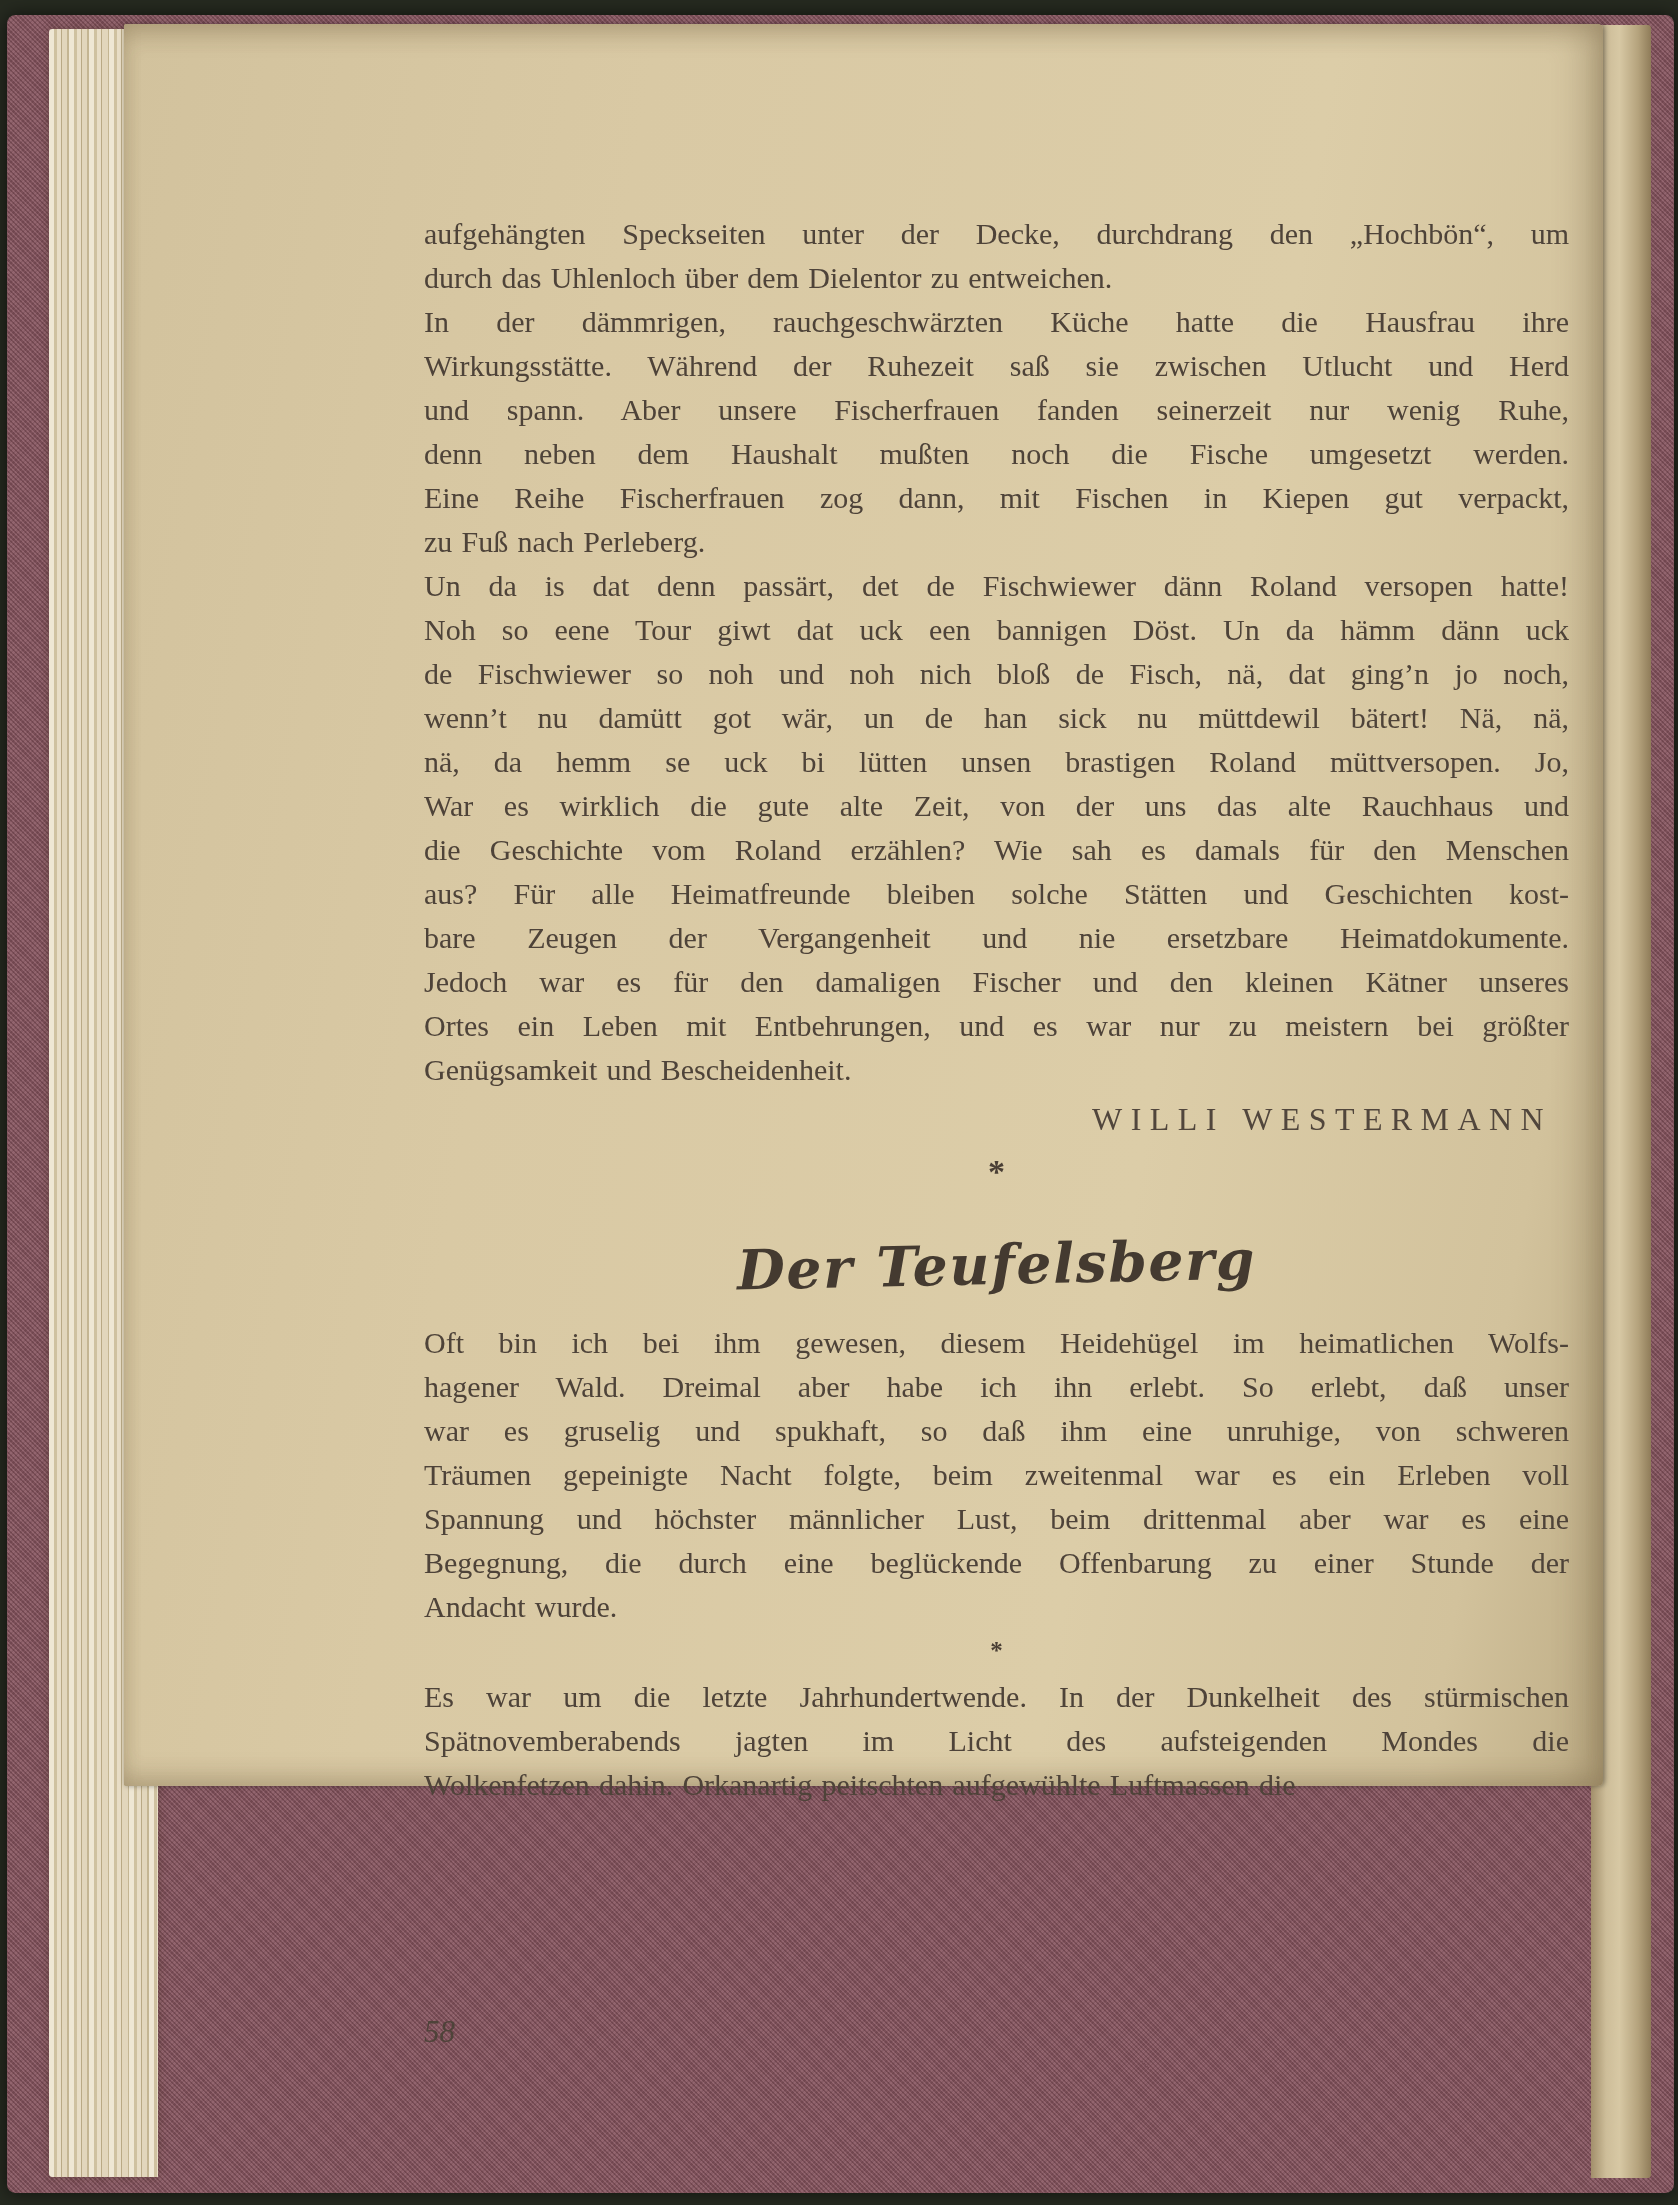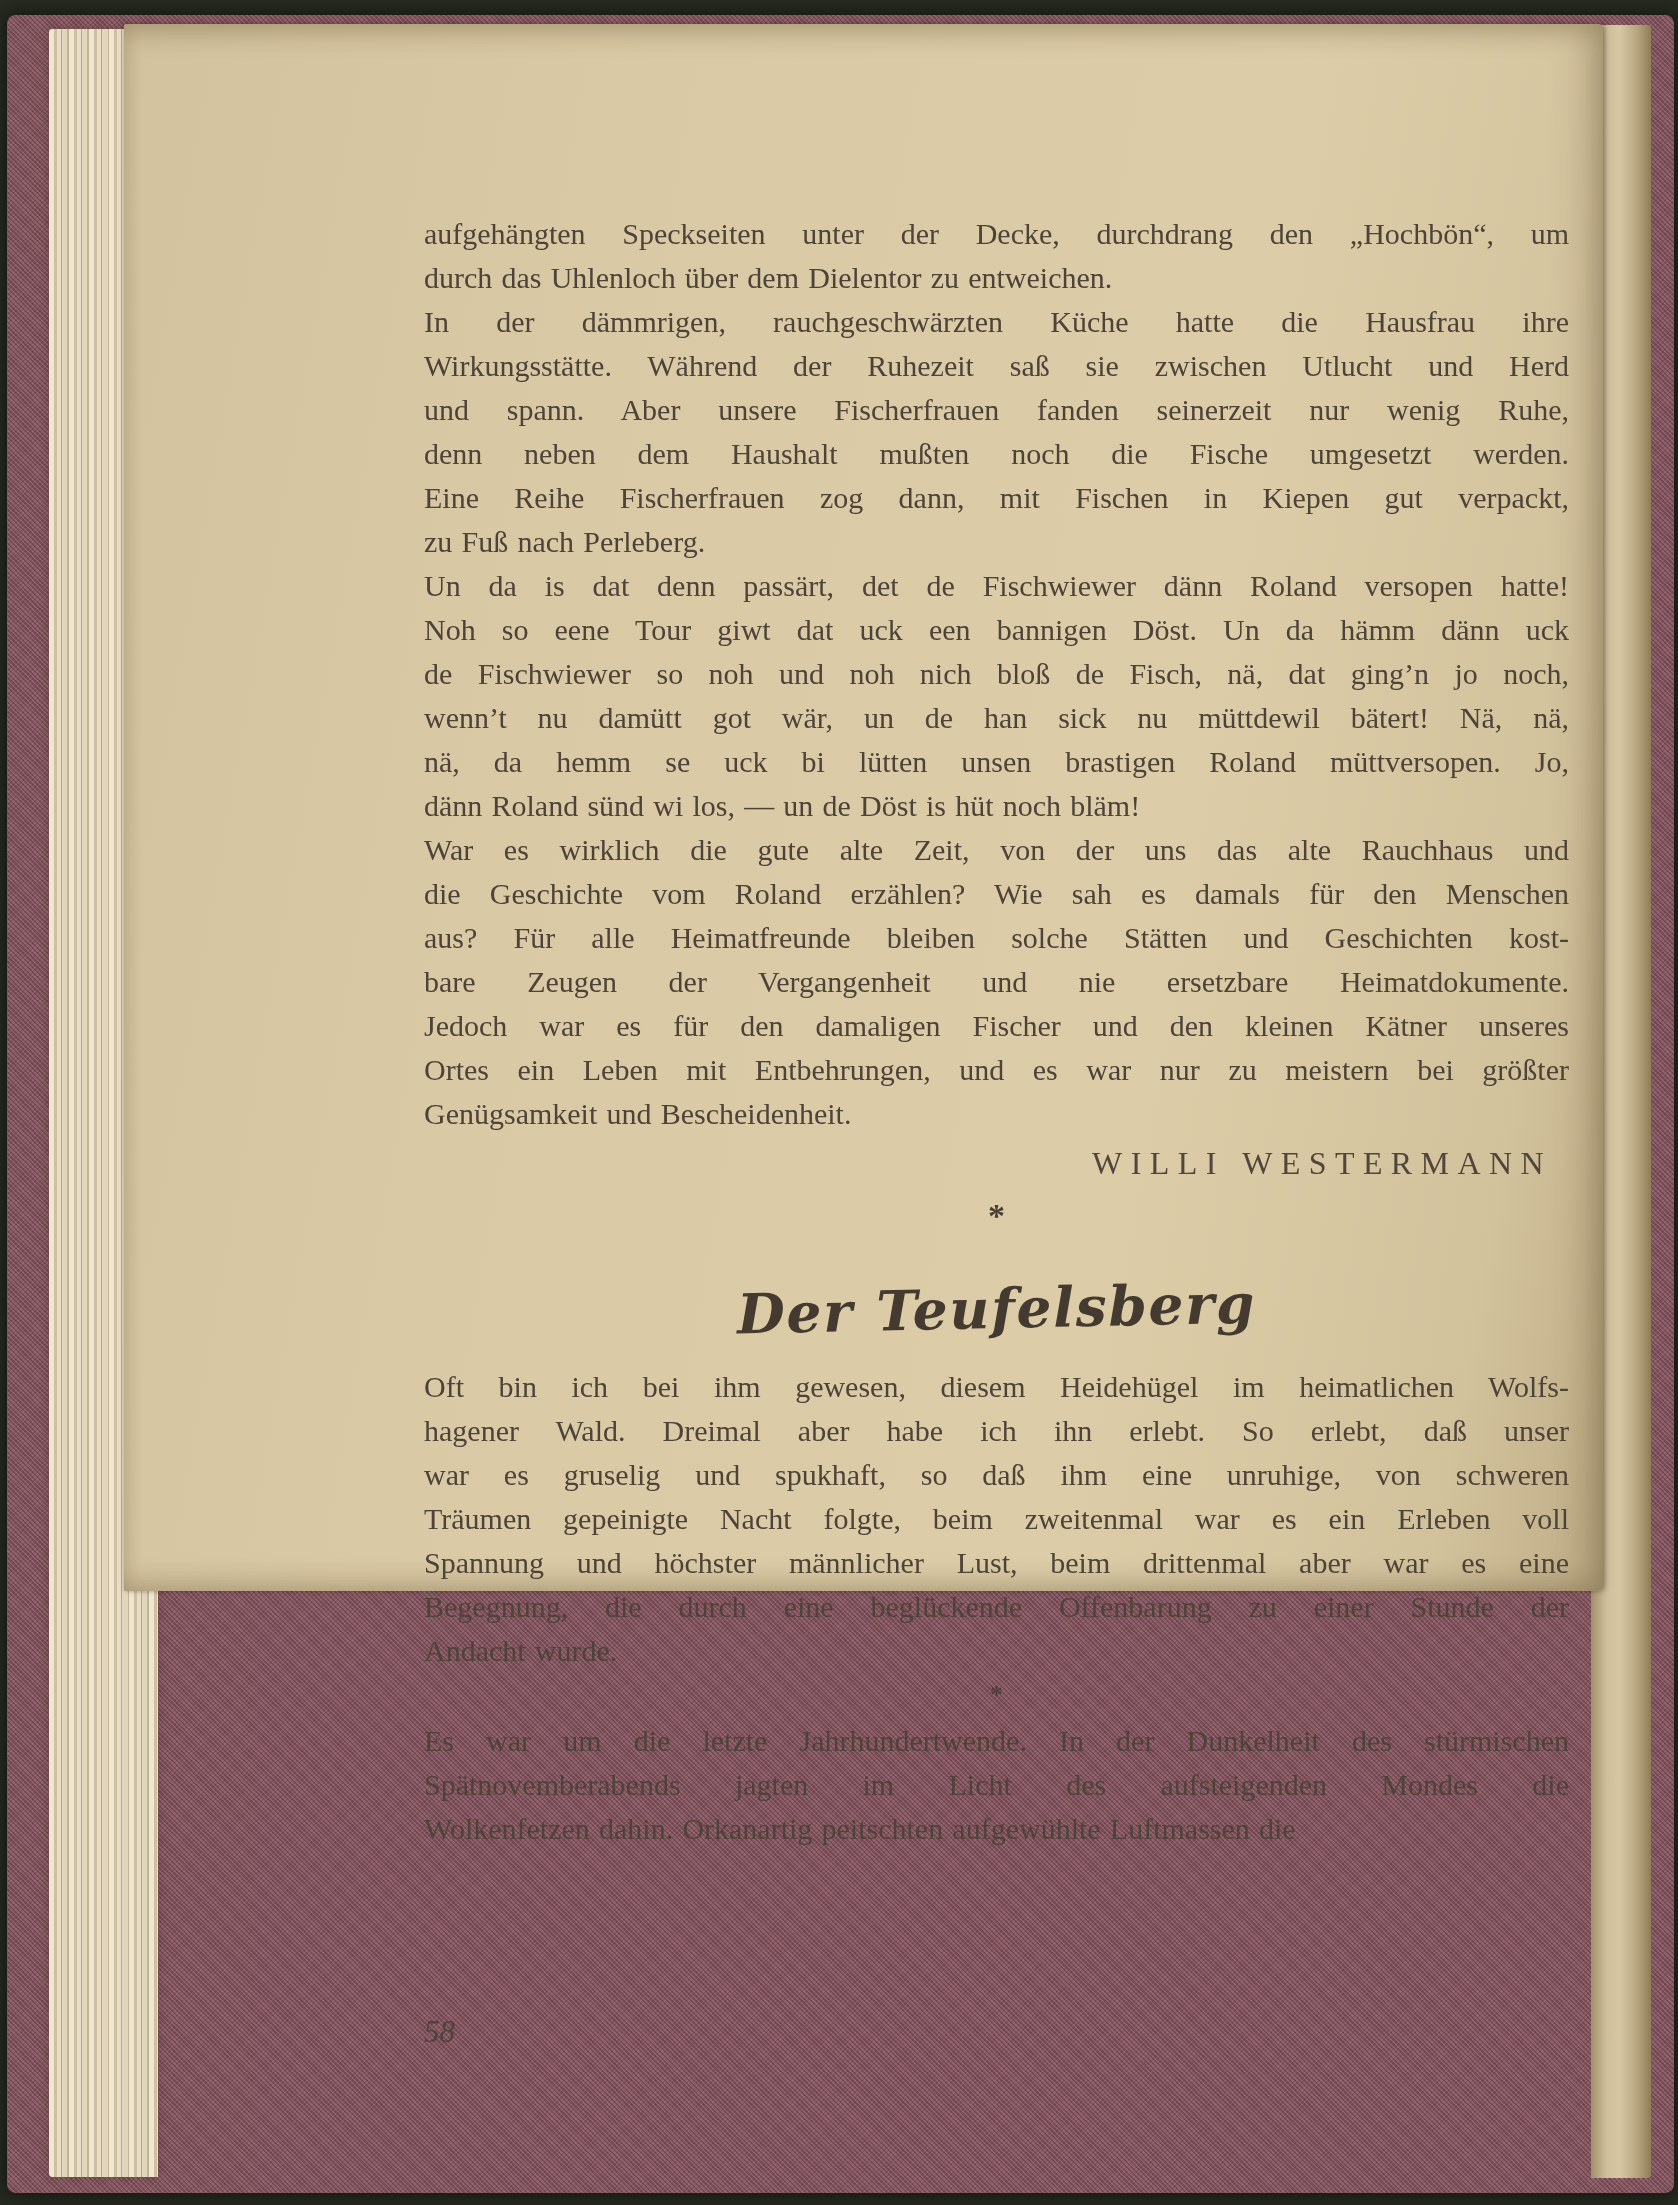--- a/index.html
+++ b/index.html
@@ -44,21 +44,21 @@
     position: absolute;
     left: 1591px; top: 25px;
     width: 60px; height: 2153px;
     background: linear-gradient(90deg, #a28f6b 0, #cdbd99 15px, #d7c8a4 28.5px, #b5a37d 47px, #8f7c59 60px);
     border-radius: 0 3.4px 3.4px 0;
   }
   
   .page {
     position: absolute;
     left: 124px; top: 23.5px;
-    width: 1479px; height: 1567px;
+    width: 1479px; height: 1762px;
     background: linear-gradient(100deg, #d2c29d 0%, #d9c9a4 30%, #dccda8 68%, #d2c29c 90%, #c0af88 99%);
     box-shadow: inset -18.5px 0 32px rgba(95,75,45,.28), inset 0 11.7px 18.5px rgba(110,90,55,.18),
                 inset 0 -11.7px 18.5px rgba(110,90,55,.15), 1.7px 0 5px rgba(0,0,0,.35);
     border-radius: 1.7px 5px 5px 1.7px;
   }
   .content {
     position: absolute;
     left: 300px; top: 188px;
     width: 1145px;
     color: #4e4339;
@@ -135,21 +135,20 @@
           <div class="pline jl">denn neben dem Haushalt mußten noch die Fische umgesetzt werden.</div>
           <div class="pline jl">Eine Reihe Fischerfrauen zog dann, mit Fischen in Kiepen gut verpackt,</div>
           <div class="pline">zu Fuß nach Perleberg.</div>
         </div>
       <div class="para">
           <div class="pline jl">Un da is dat denn passärt, det de Fischwiewer dänn Roland versopen hatte!</div>
           <div class="pline jl">Noh so eene Tour giwt dat uck een bannigen Döst. Un da hämm dänn uck</div>
           <div class="pline jl">de Fischwiewer so noh und noh nich bloß de Fisch, nä, dat ging’n jo noch,</div>
           <div class="pline jl">wenn’t nu damütt got wär, un de han sick nu müttdewil bätert! Nä, nä,</div>
           <div class="pline jl">nä, da hemm se uck bi lütten unsen brastigen Roland müttversopen. Jo,</div>
-          <div class="pline">dänn Roland sünd wi los, — un de Döst is hüt noch bläm!</div>
         </div>
       <div class="para">
           <div class="pline jl">War es wirklich die gute alte Zeit, von der uns das alte Rauchhaus und</div>
           <div class="pline jl">die Geschichte vom Roland erzählen? Wie sah es damals für den Menschen</div>
           <div class="pline jl">aus? Für alle Heimatfreunde bleiben solche Stätten und Geschichten kost-</div>
           <div class="pline jl">bare Zeugen der Vergangenheit und nie ersetzbare Heimatdokumente.</div>
           <div class="pline jl">Jedoch war es für den damaligen Fischer und den kleinen Kätner unseres</div>
           <div class="pline jl">Ortes ein Leben mit Entbehrungen, und es war nur zu meistern bei größter</div>
           <div class="pline">Genügsamkeit und Bescheidenheit.</div>
         </div>

